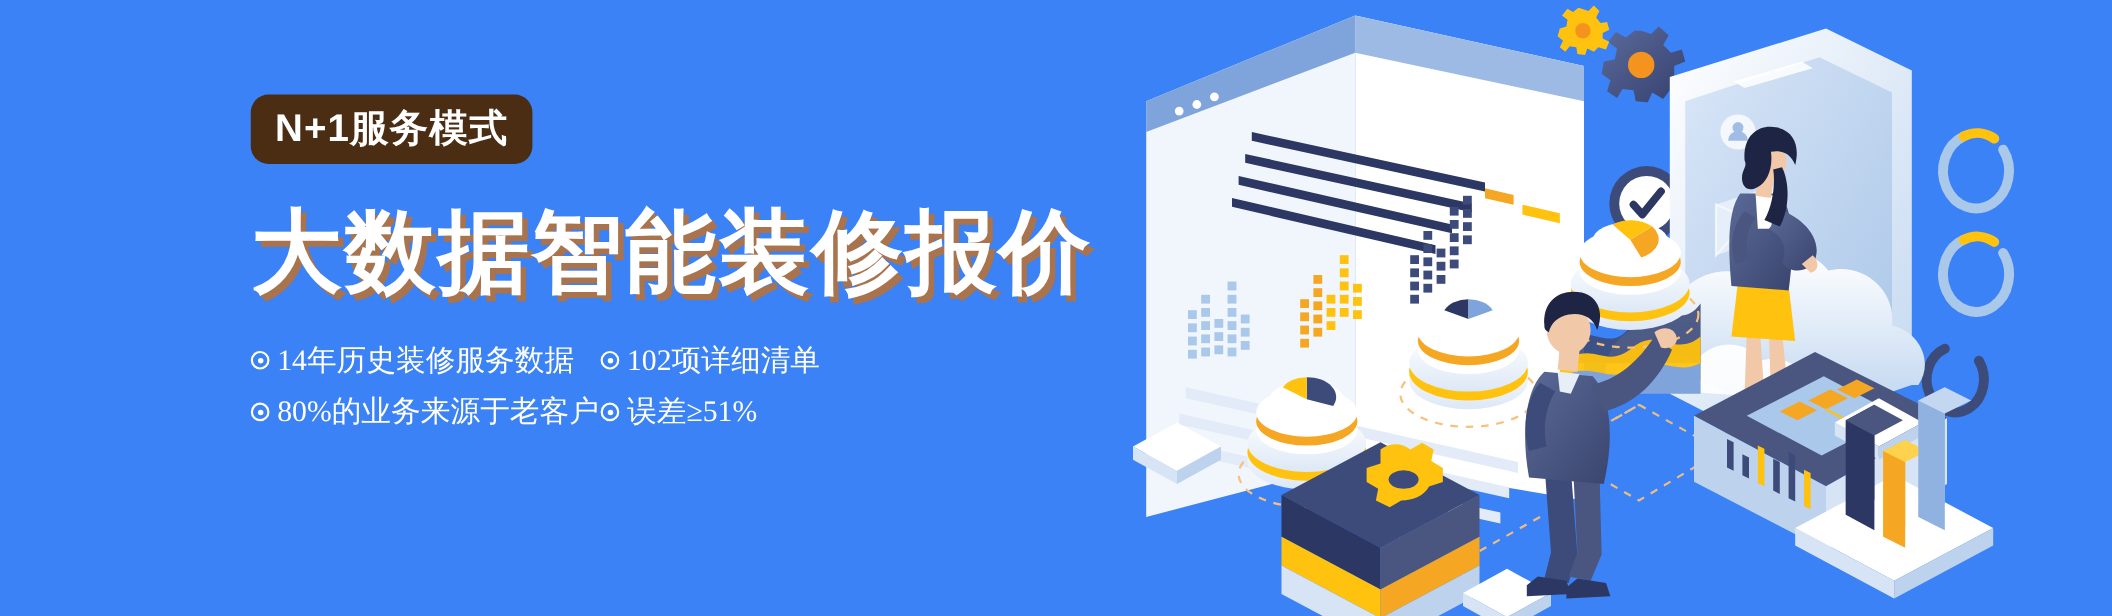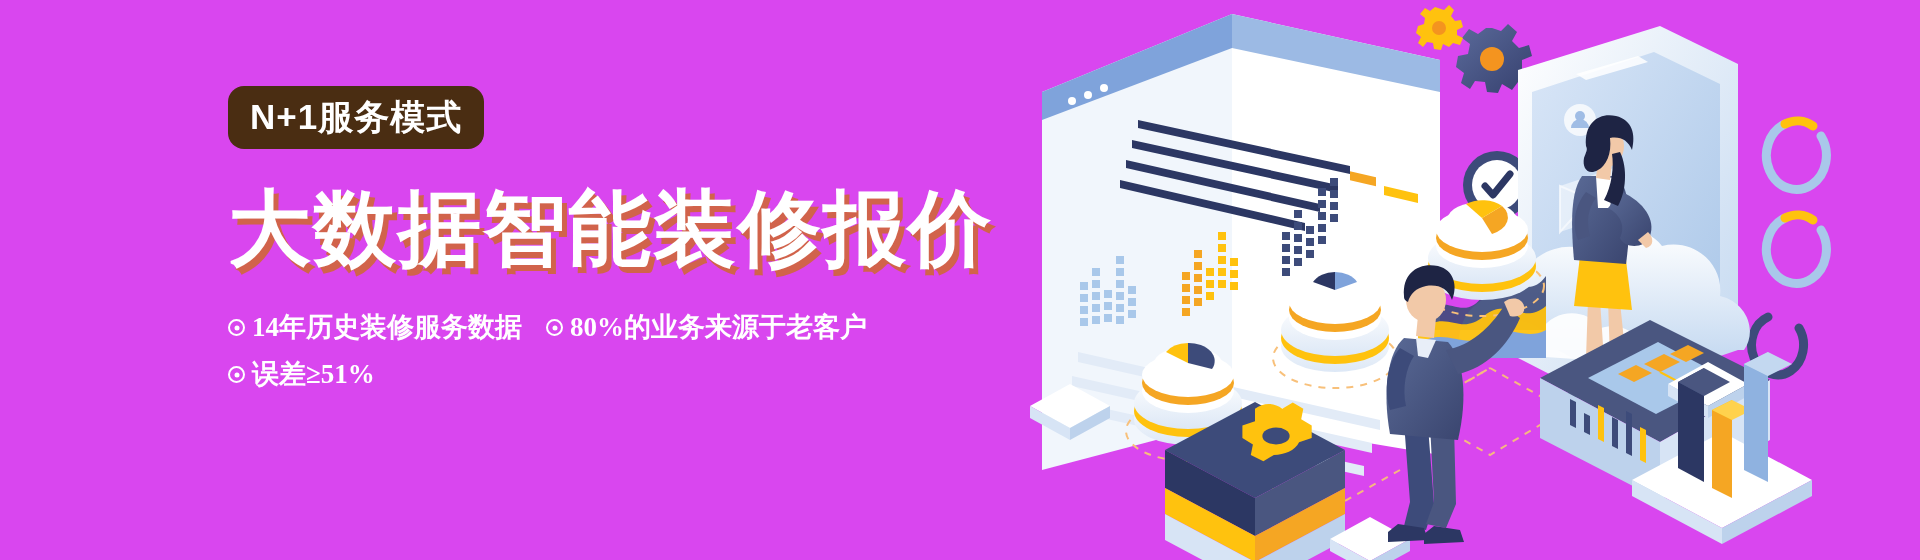--- a/index.html
+++ b/index.html
@@ -4,21 +4,21 @@
 <style>
   * { margin:0; padding:0; box-sizing:border-box; }
   html,body { width:1920px; height:560px; overflow:hidden; }
   body {
     font-family:"Liberation Sans","DejaVu Sans",sans-serif;
     background:#F4941F;
     position:relative;
   }
   .banner {
     position:absolute; inset:0;
-    background:#d946ef;
+    background:#3b82f6;
     overflow:hidden;
   }
 
   
   .copy { position:absolute; left:228px; top:86px; width:820px; }
 
   .badge {
     display:inline-block;
     background:#4A2D12;
     color:#FFFFFF;
@@ -42,21 +42,20 @@
     text-shadow:5px 6px 0 rgba(205,110,20,0.75);
   }
 
   .bullets {
     margin-top:34px;
     display:grid;
     grid-template-columns:318px auto;
     grid-auto-rows:47px;
     align-items:center;
     column-gap:0px;
-    font-weight:bold;
   }
   .bullet {
     display:flex; align-items:center;
     color:#FFFFFF;
     font-family:"Liberation Serif","DejaVu Serif",serif;
     font-size:27px;
     line-height:1;
     white-space:nowrap;
   }
   .bullet .dot {
@@ -92,20 +91,24 @@
 
     <div class="headline">大数据智能装修报价</div>
 
     <div class="bullets">
 
       <div class="bullet">
         <span class="dot"></span>
         <span>14年历史装修服务数据</span>
       </div>
 
+      <div class="bullet">
+        <span class="dot"></span>
+        <span>102项详细清单</span>
+      </div>
       <div class="bullet">
         <span class="dot"></span>
         <span>80%的业务来源于老客户</span>
       </div>
 
       <div class="bullet">
         <span class="dot"></span>
         <span>误差≥51%</span>
       </div>
       <div class="bullet b-empty">

